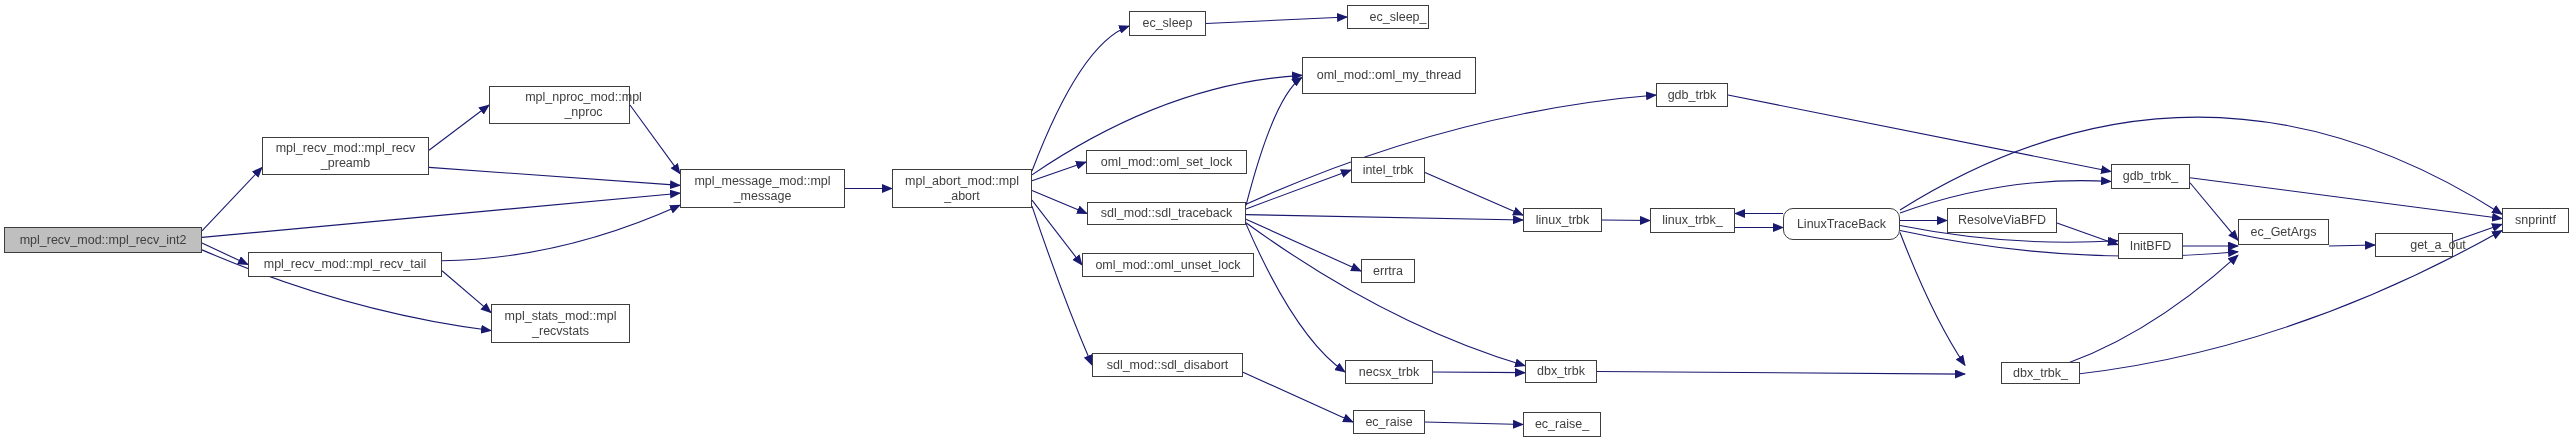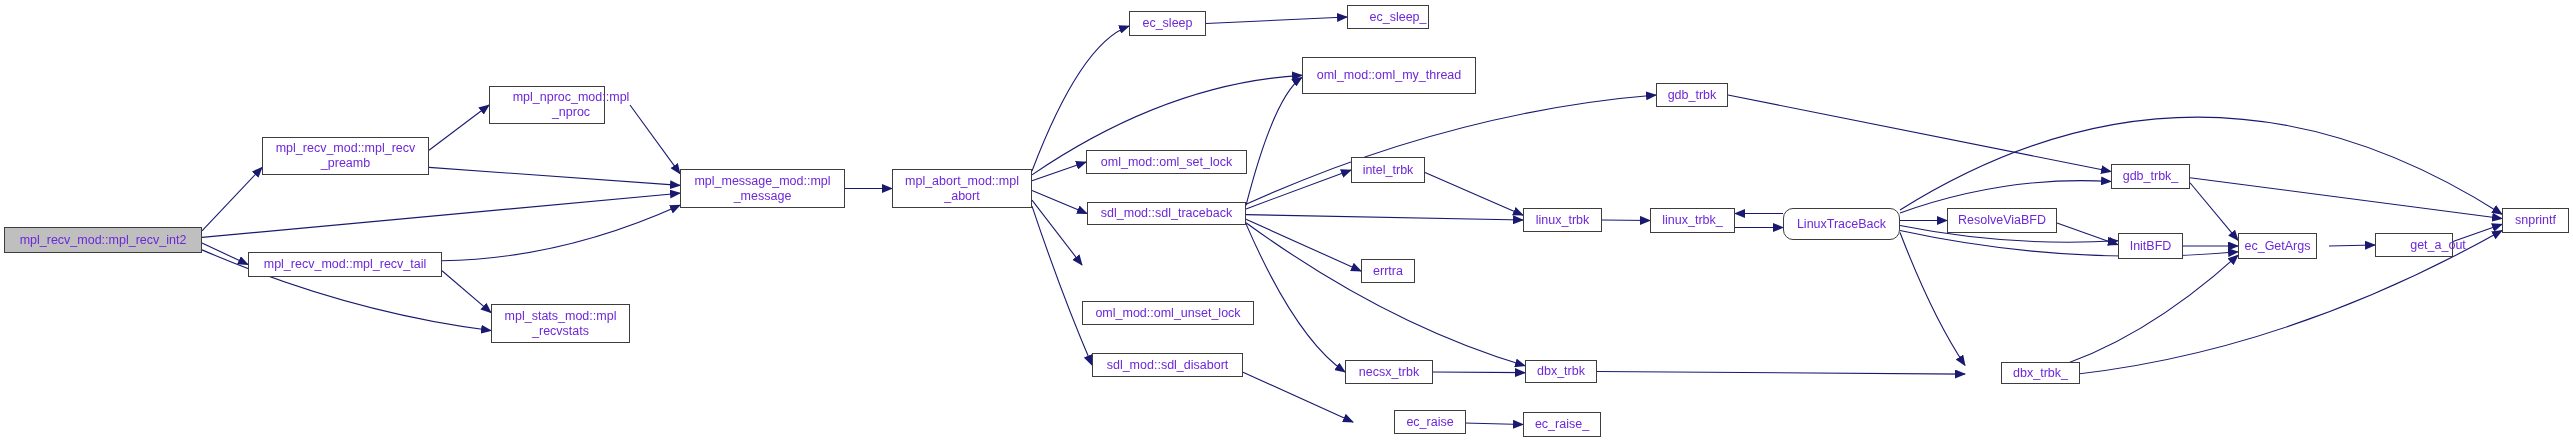--- a/index.html
+++ b/index.html
@@ -2,21 +2,21 @@
 <html style="--bg: #ffffff; --edge: #191970; --nodefill: #ffffff; --nodeborder: #3d3d3d; --hifill: #bfbfbf;"><head>
 <meta charset="utf-8">
 <style>
   html,body{margin:0;padding:0;background:#fff;}
   #graph{position:relative;width:2573px;height:443px;background:var(--bg,#fff);overflow:hidden;
          font-family:"Liberation Sans",sans-serif;}
   #edge-layer{position:absolute;left:0;top:0;}
   .edge{fill:none;stroke:var(--edge,#191970);stroke-width:1.1px;}
   .node{position:absolute;display:flex;flex-direction:column;align-items:center;justify-content:center;
         background:var(--nodefill,#fff);border:1px solid var(--nodeborder,#3d3d3d);box-sizing:border-box;
-        color:#6d28d9;font-size:12.5px;line-height:1.2;text-align:center;white-space:nowrap;cursor:pointer;}
+        color:#404040;font-size:12.5px;line-height:1.2;text-align:center;white-space:nowrap;cursor:pointer;}
   .node.highlight{background:var(--hifill,#bfbfbf);}
   .node span{display:block;pointer-events:none;}
 </style>
 </head>
 <body>
 
 <div id="graph">
   <svg id="edge-layer" width="2573" height="443" viewBox="0 0 2573 443" xmlns="http://www.w3.org/2000/svg">
     <defs>
       <marker id="arrow" markerWidth="11" markerHeight="9" refX="10" refY="4.5" orient="auto" markerUnits="userSpaceOnUse">
@@ -77,21 +77,21 @@
       <div class="node highlight" style="left: 4px; top: 227px; width: 198px; height: 26px;">
         <span>mpl_recv_mod::mpl_recv_int2</span>
       </div>
       <div class="node" style="left: 262px; top: 137px; width: 167px; height: 38px;">
         <span>mpl_recv_mod::mpl_recv</span>
         <span>_preamb</span>
       </div>
       <div class="node" style="left: 248px; top: 252px; width: 194px; height: 25px;">
         <span>mpl_recv_mod::mpl_recv_tail</span>
       </div>
-      <div class="node" style="left: 489px; top: 86px; width: 116px; height: 38px; padding-left: 48px;">
+      <div class="node" style="left: 489px; top: 86px; width: 141px; height: 38px; padding-left: 48px;">
         <span>mpl_nproc_mod::mpl</span>
         <span>_nproc</span>
       </div>
       <div class="node" style="left: 491px; top: 304px; width: 139px; height: 39px;">
         <span>mpl_stats_mod::mpl</span>
         <span>_recvstats</span>
       </div>
       <div class="node" style="left: 680px; top: 169px; width: 165px; height: 39px;">
         <span>mpl_message_mod::mpl</span>
         <span>_message</span>
@@ -108,36 +108,36 @@
       </div>
       <div class="node" style="left: 1302px; top: 57px; width: 174px; height: 37px;">
         <span>oml_mod::oml_my_thread</span>
       </div>
       <div class="node" style="left: 1086px; top: 150px; width: 161px; height: 24px;">
         <span>oml_mod::oml_set_lock</span>
       </div>
       <div class="node" style="left: 1087px; top: 202px; width: 159px; height: 23px;">
         <span>sdl_mod::sdl_traceback</span>
       </div>
-      <div class="node" style="left: 1082px; top: 253px; width: 172px; height: 24px; margin-top: 48px;">
+      <div class="node" style="left: 1082px; top: 253px; width: 172px; height: 24px;">
         <span>oml_mod::oml_unset_lock</span>
       </div>
       <div class="node" style="left: 1092px; top: 353px; width: 151px; height: 24px;">
         <span>sdl_mod::sdl_disabort</span>
       </div>
       <div class="node" style="left: 1351px; top: 157px; width: 74px; height: 26px;">
         <span>intel_trbk</span>
       </div>
       <div class="node" style="left: 1361px; top: 259px; width: 54px; height: 24px;">
         <span>errtra</span>
       </div>
       <div class="node" style="left: 1345px; top: 360px; width: 88px; height: 24px;">
         <span>necsx_trbk</span>
       </div>
-      <div class="node" style="left: 1394px; top: 410px; width: 72px; height: 24px;">
+      <div class="node" style="left: 1353px; top: 410px; width: 72px; height: 24px;">
         <span>ec_raise</span>
       </div>
       <div class="node" style="left: 1656px; top: 83px; width: 72px; height: 24px;">
         <span>gdb_trbk</span>
       </div>
       <div class="node" style="left: 1523px; top: 208px; width: 79px; height: 24px;">
         <span>linux_trbk</span>
       </div>
       <div class="node" style="left: 1525px; top: 360px; width: 72px; height: 23px;">
         <span>dbx_trbk</span>
@@ -156,21 +156,21 @@
       </div>
       <div class="node" style="left: 2111px; top: 164px; width: 79px; height: 25px;">
         <span>gdb_trbk_</span>
       </div>
       <div class="node" style="left: 2118px; top: 233px; width: 65px; height: 26px; text-align: center;">
         <span>InitBFD</span>
       </div>
       <div class="node" style="left: 1965px; top: 362px; width: 79px; height: 22px; margin-left: 36px;">
         <span>dbx_trbk_</span>
       </div>
-      <div class="node" style="left: 2238px; top: 233px; width: 79px; height: 26px;">
+      <div class="node" style="left: 2238px; top: 219px; width: 91px; height: 26px;">
         <span>ec_GetArgs</span>
       </div>
       <div class="node" style="left: 2375px; top: 233px; width: 78px; height: 24px; padding-left: 48px;">
         <span>get_a_out</span>
       </div>
       <div class="node" style="left: 2502px; top: 208px; width: 67px; height: 25px;">
         <span>snprintf</span>
       </div>
     </div>
 </div>

